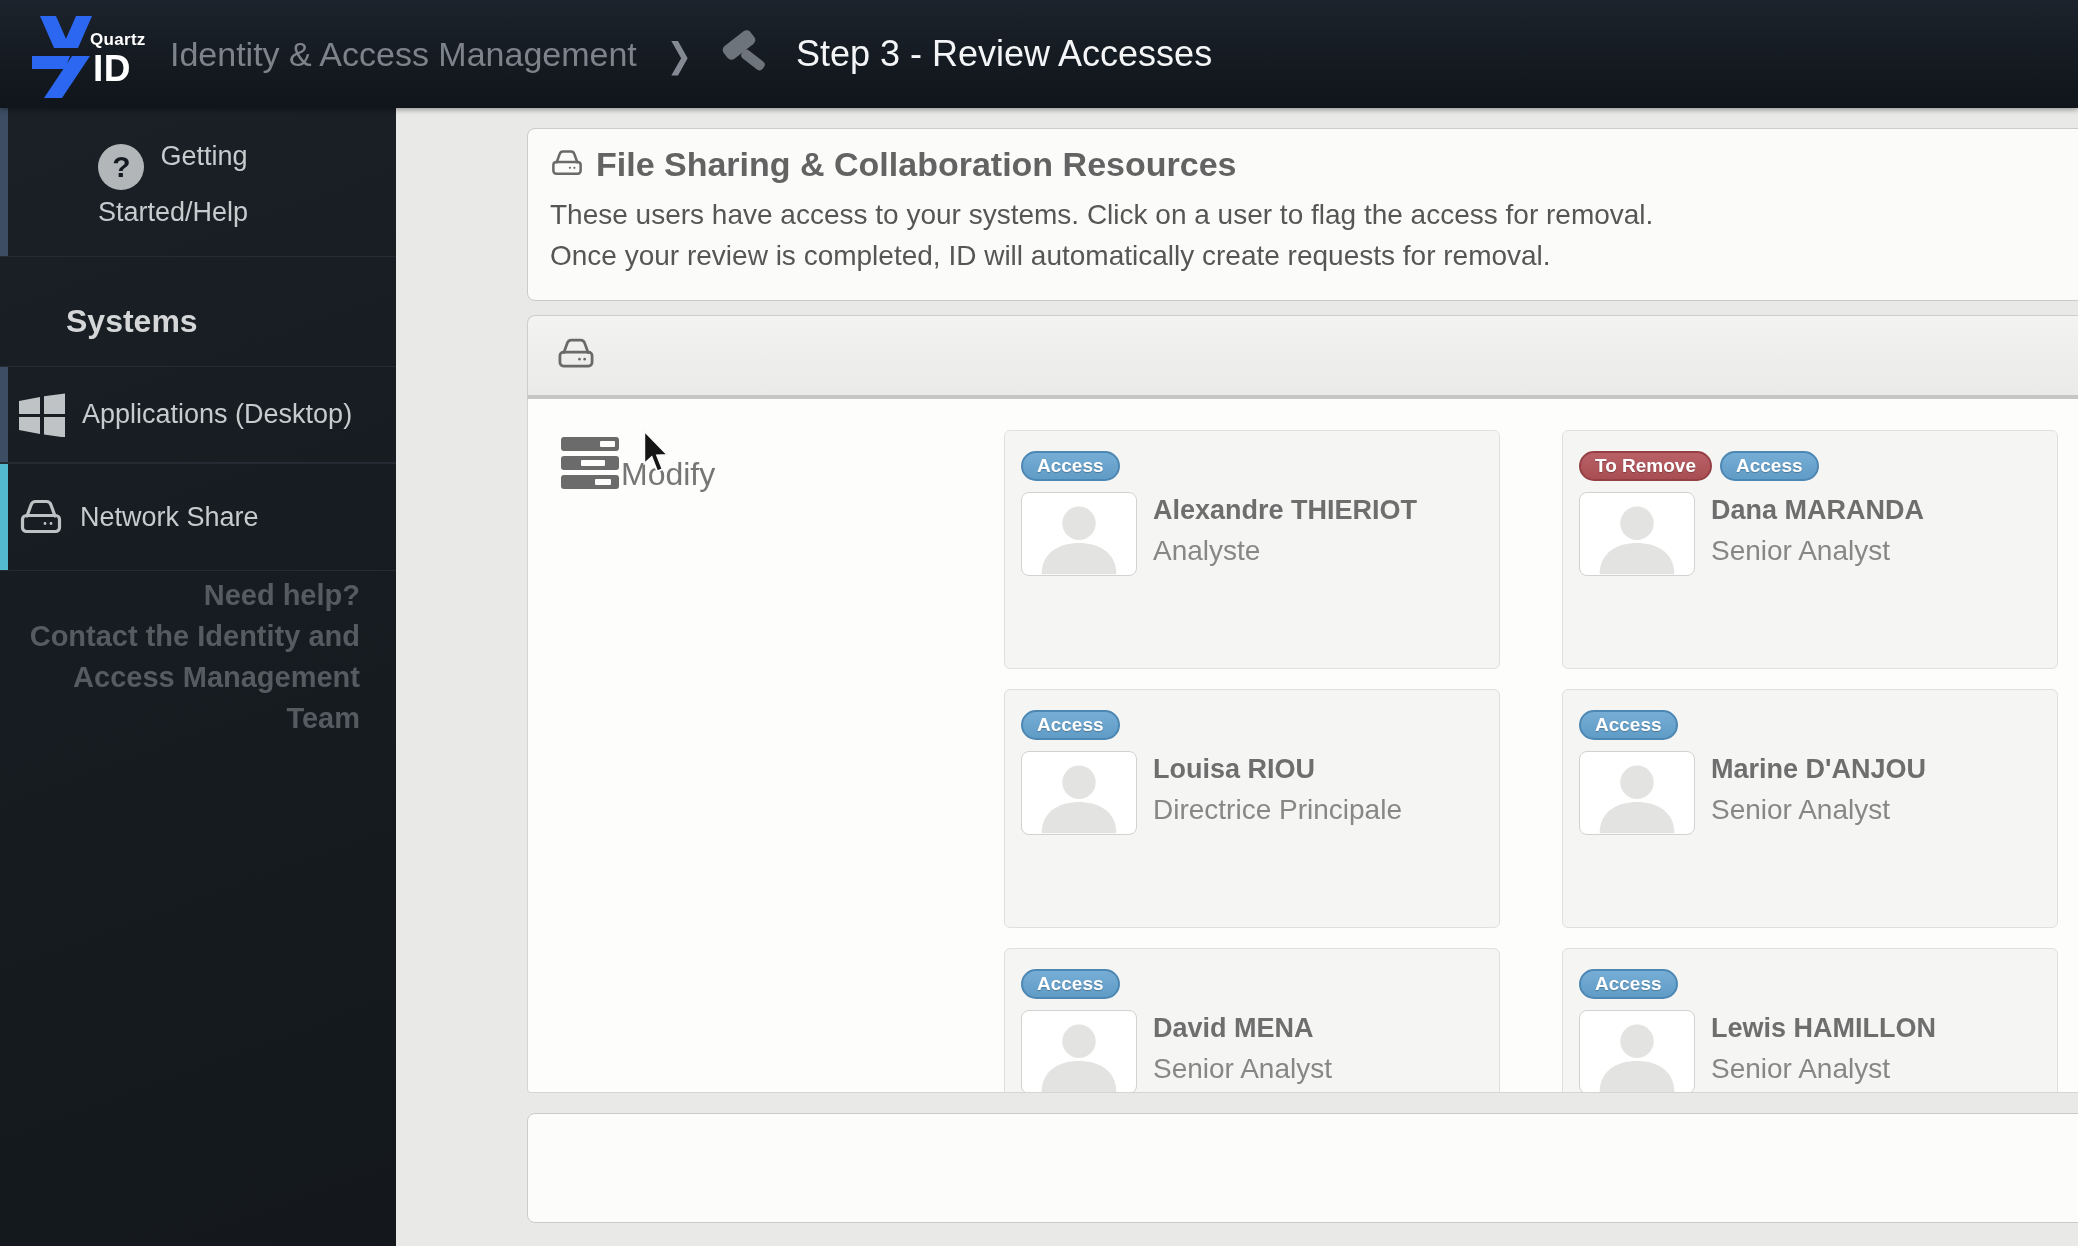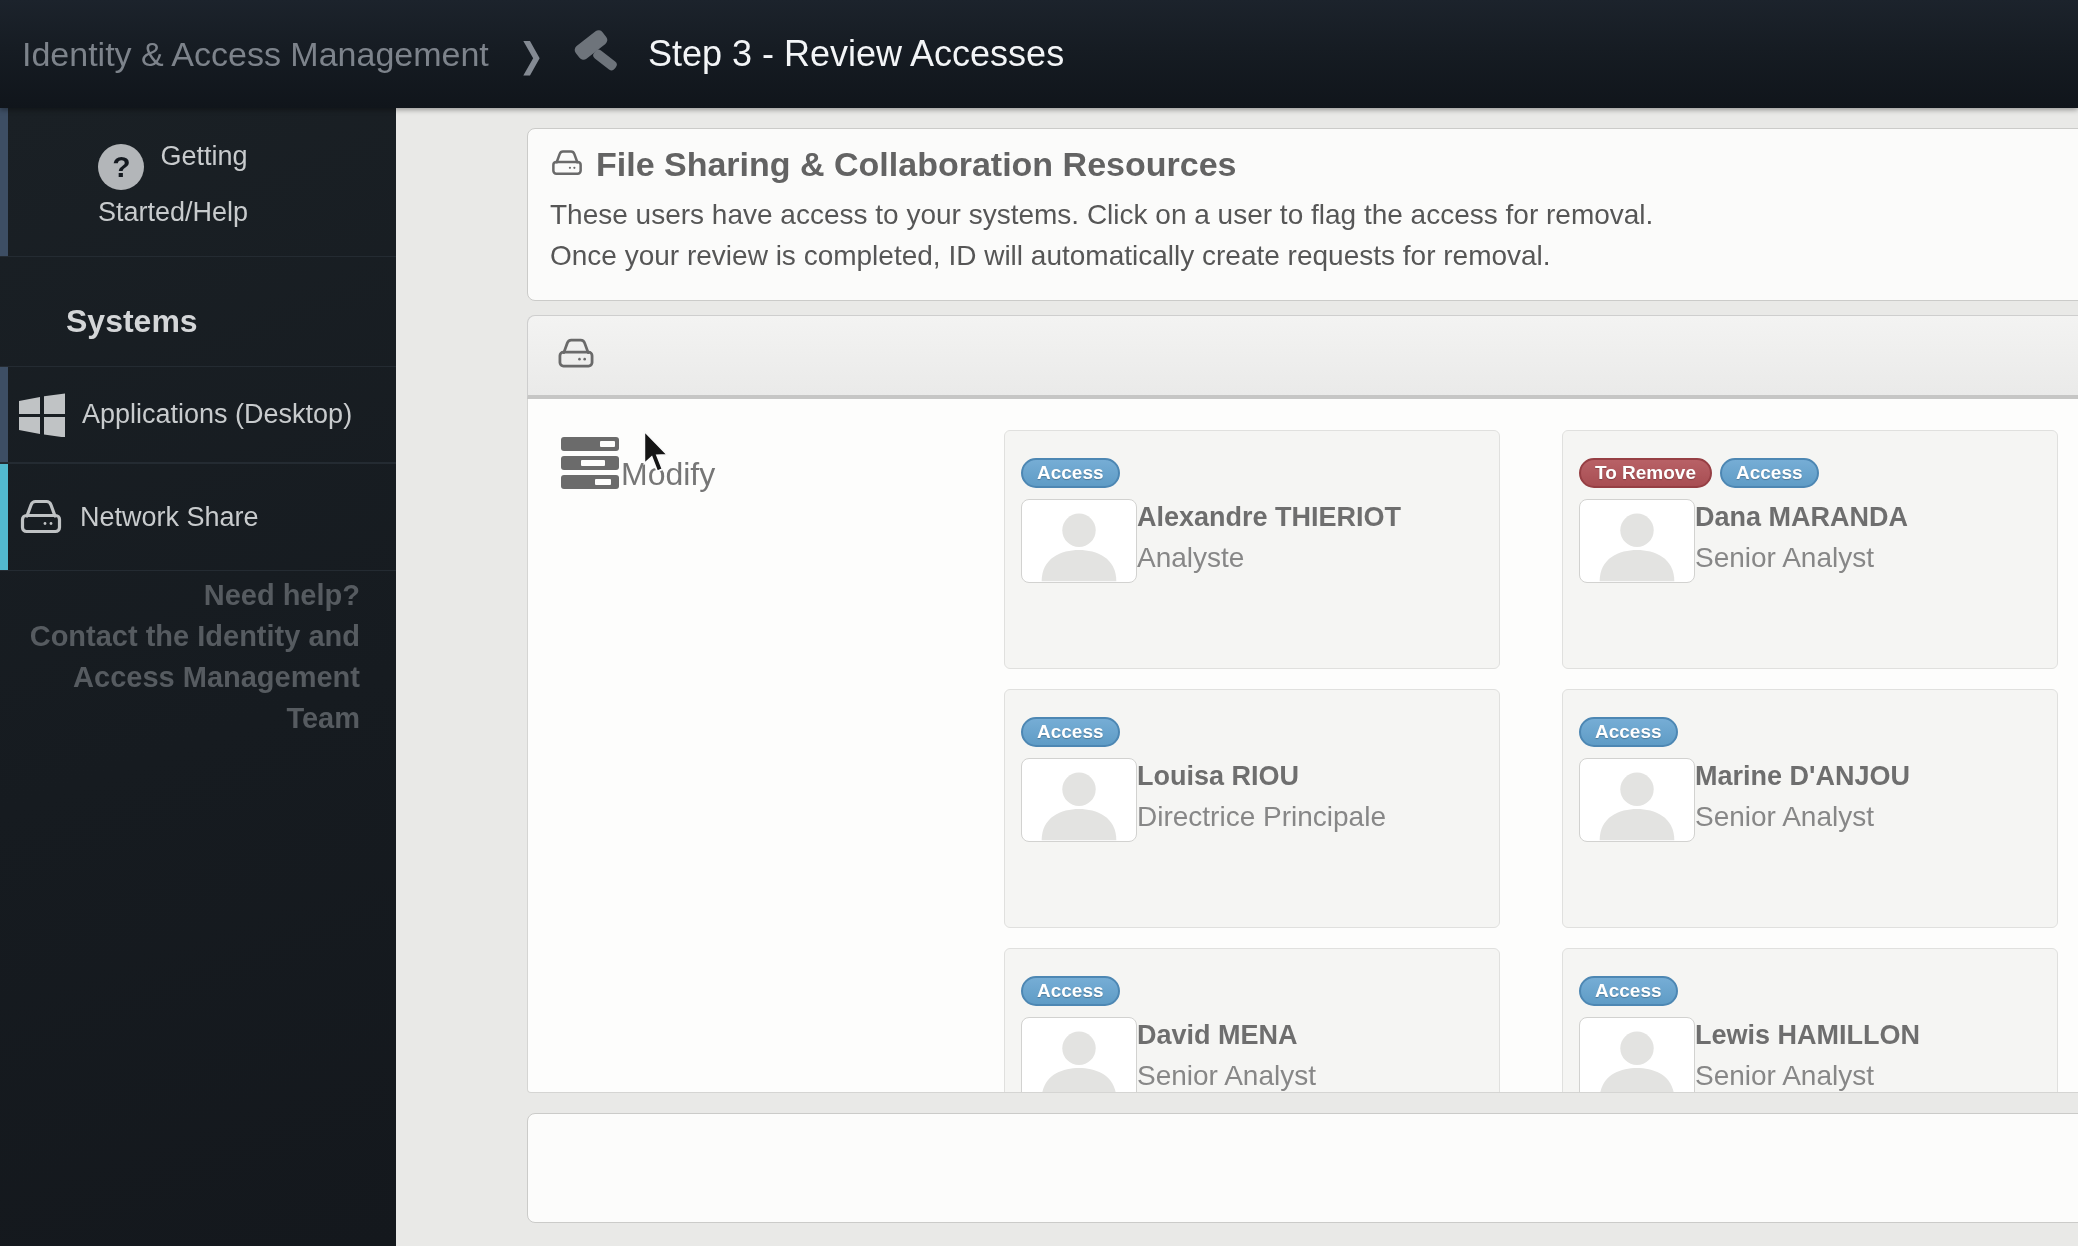--- a/index.html
+++ b/index.html
@@ -58,43 +58,55 @@
   .system-body { position:relative; height:694px; background:#fdfdfc;
     border:1px solid #d5d5d3; border-top:none; border-radius:0 0 4px 4px; overflow:hidden; }
 
   .modify-zone { position:absolute; left:33px; top:38px; display:flex; align-items:flex-end; }
   .modify-label { color:#767676; font-size:32px; padding-bottom:2px; }
 
   .cards { position:absolute; left:476px; top:31px;
     display:grid; grid-template-columns:496px 496px; column-gap:62px;
     grid-auto-rows:239px; row-gap:20px; }
   .user-card { background:#f5f5f3; border:1px solid #e0e0de; border-radius:6px;
-    padding:27px 16px; cursor:pointer; }
+    padding:20px 16px; cursor:pointer; }
   .badges { display:flex; gap:8px; margin-bottom:11px; }
   .badge { display:inline-flex; align-items:center; height:30px; padding:0 14px;
     border-radius:16px; color:#fff; font-size:19px; font-weight:700; white-space:nowrap;
     text-shadow:0 1px 1px rgba(0,0,0,.25); }
   .badge-access { background:linear-gradient(180deg,#76add5,#5f9cc6); border:2px solid #4d87b3; }
   .badge-remove { background:linear-gradient(180deg,#b86166,#a84e53); border:2px solid #963f44; }
   .card-body { display:flex; }
   .avatar { flex:none; width:116px; height:84px; background:#fff; border:1px solid #d2d2d0;
     border-radius:8px; display:flex; align-items:flex-end; justify-content:center; overflow:hidden; }
-  .card-text { padding-top:3px; }
+  .card-text { margin-left:16px; padding-top:3px; }
   .user-name { color:#6e6e6e; font-size:27px; font-weight:700; }
   .user-title { margin-top:9px; color:#878787; font-size:28px; }
 
   .bottom-panel { top:1005px; height:110px; background:#fcfcfb; }
 
   
   .cursor { position:absolute; left:642px; top:430px; z-index:50; pointer-events:none; }
 </style>
 </head>
 <body>
 
 <nav class="navbar">
+  <div class="logo">
+    <svg width="62" height="86" viewBox="0 0 62 86">
+      <g fill="#2c67f2">
+        <polygon points="8,2 24,2 38,34 22,34"></polygon>
+        <polygon points="44,2 60,2 46,34 30,34"></polygon>
+        <polygon points="0,42 38,42 33,55 -5,55"></polygon>
+        <polygon points="40,42 58,42 30,84 12,84"></polygon>
+      </g>
+    </svg>
+    <span class="brand-top">Quartz</span>
+    <span class="brand-bottom">ID</span>
+  </div>
   <span class="crumb-parent">Identity &amp; Access Management</span>
   <span class="crumb-chevron">❯</span>
   <span class="gavel-wrap">
     <svg width="52" height="50" viewBox="0 0 52 50">
       <g fill="#6e747b">
         <rect x="4" y="8" width="34" height="16" rx="5" transform="rotate(-38 21 16)"></rect>
         <rect x="22" y="26" width="26" height="10" rx="4" transform="rotate(38 35 31)"></rect>
       </g>
     </svg>
   </span>

